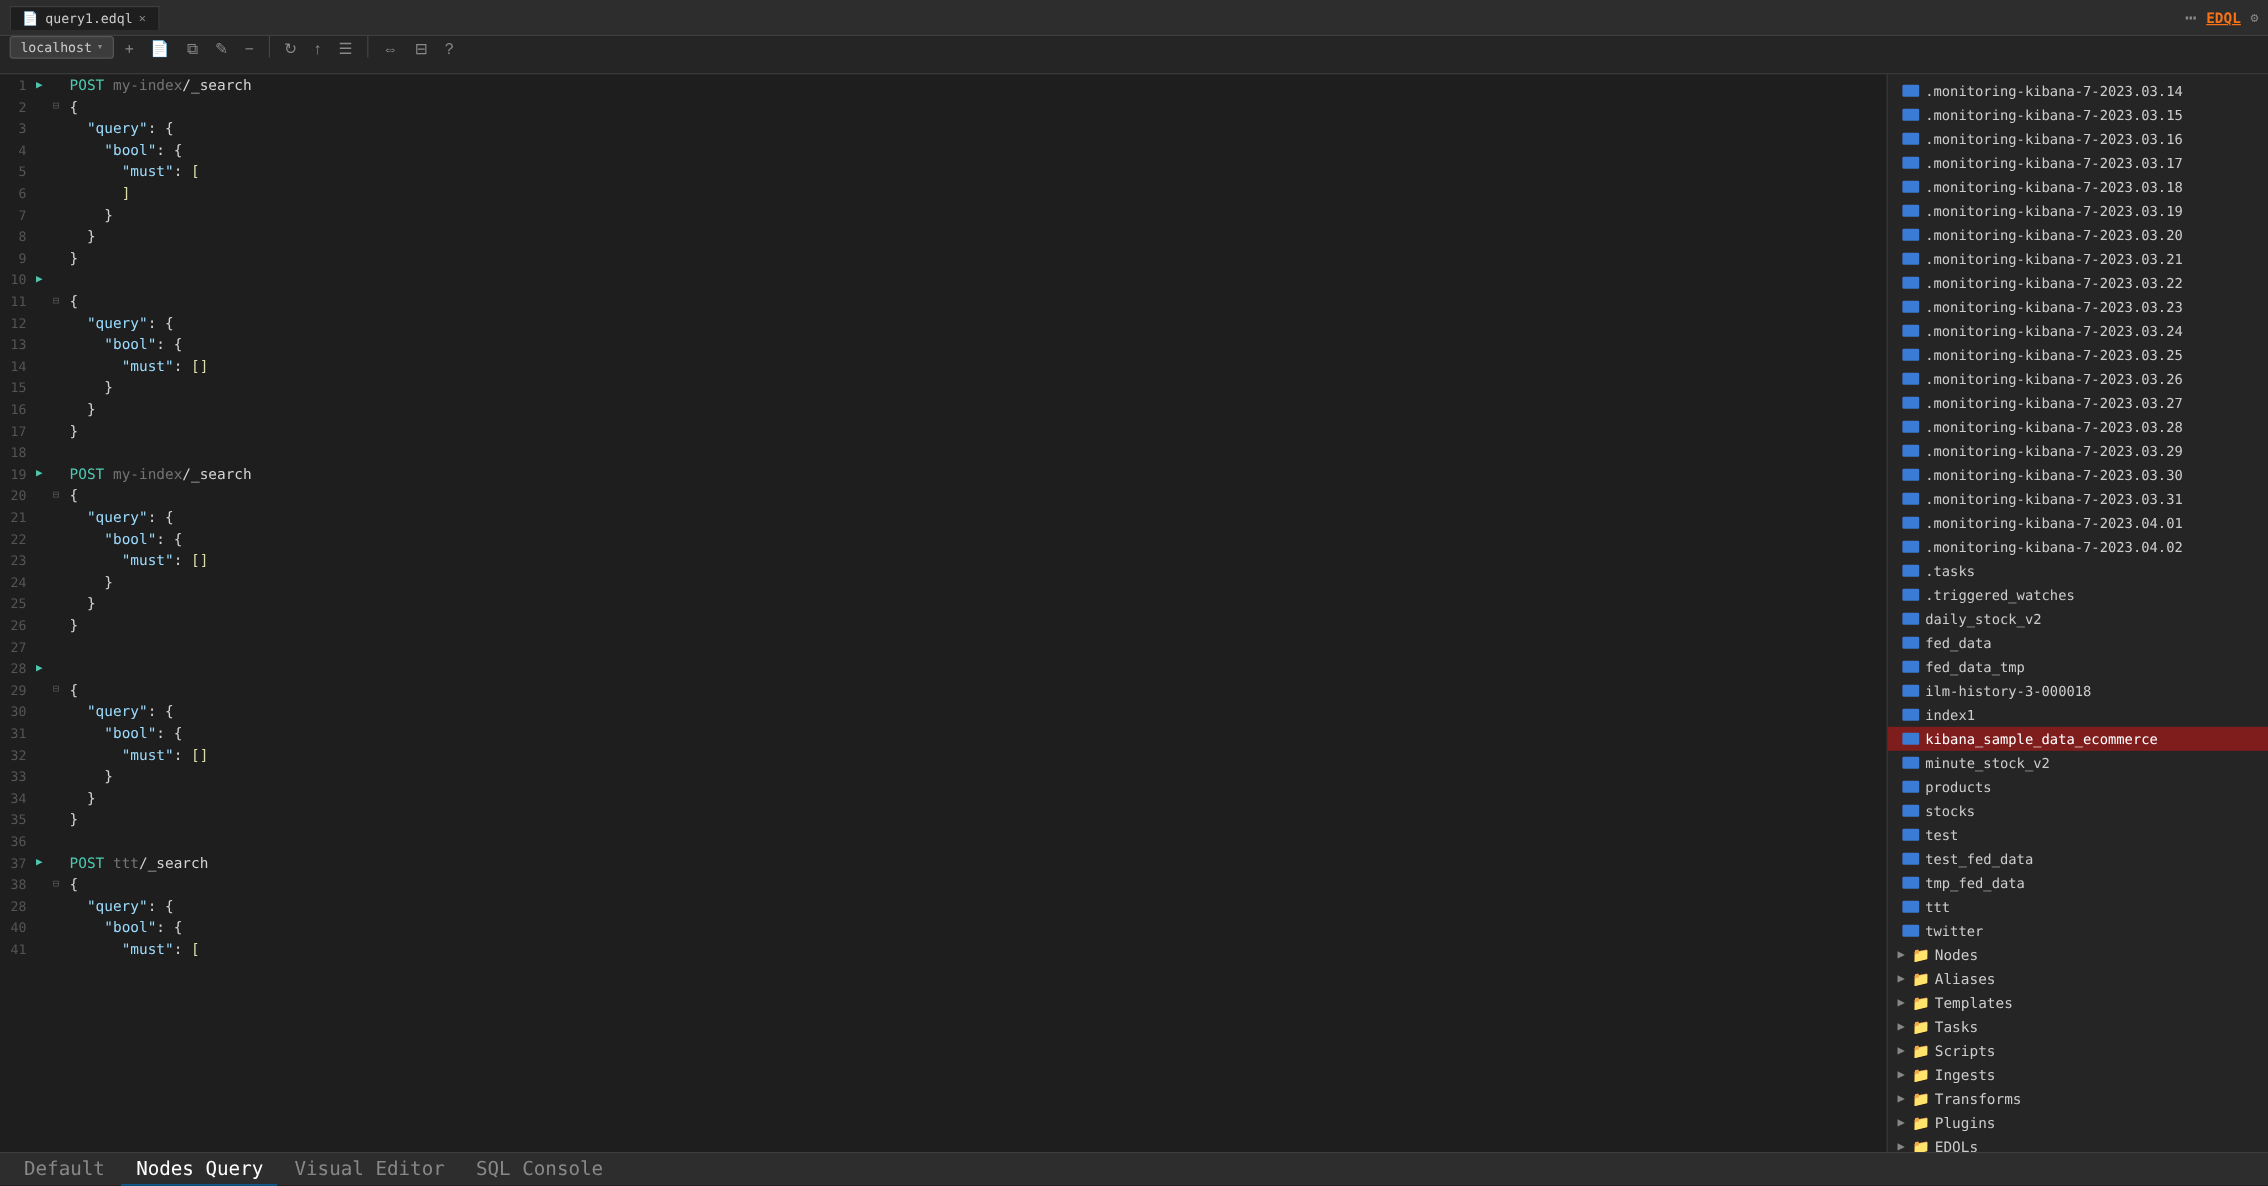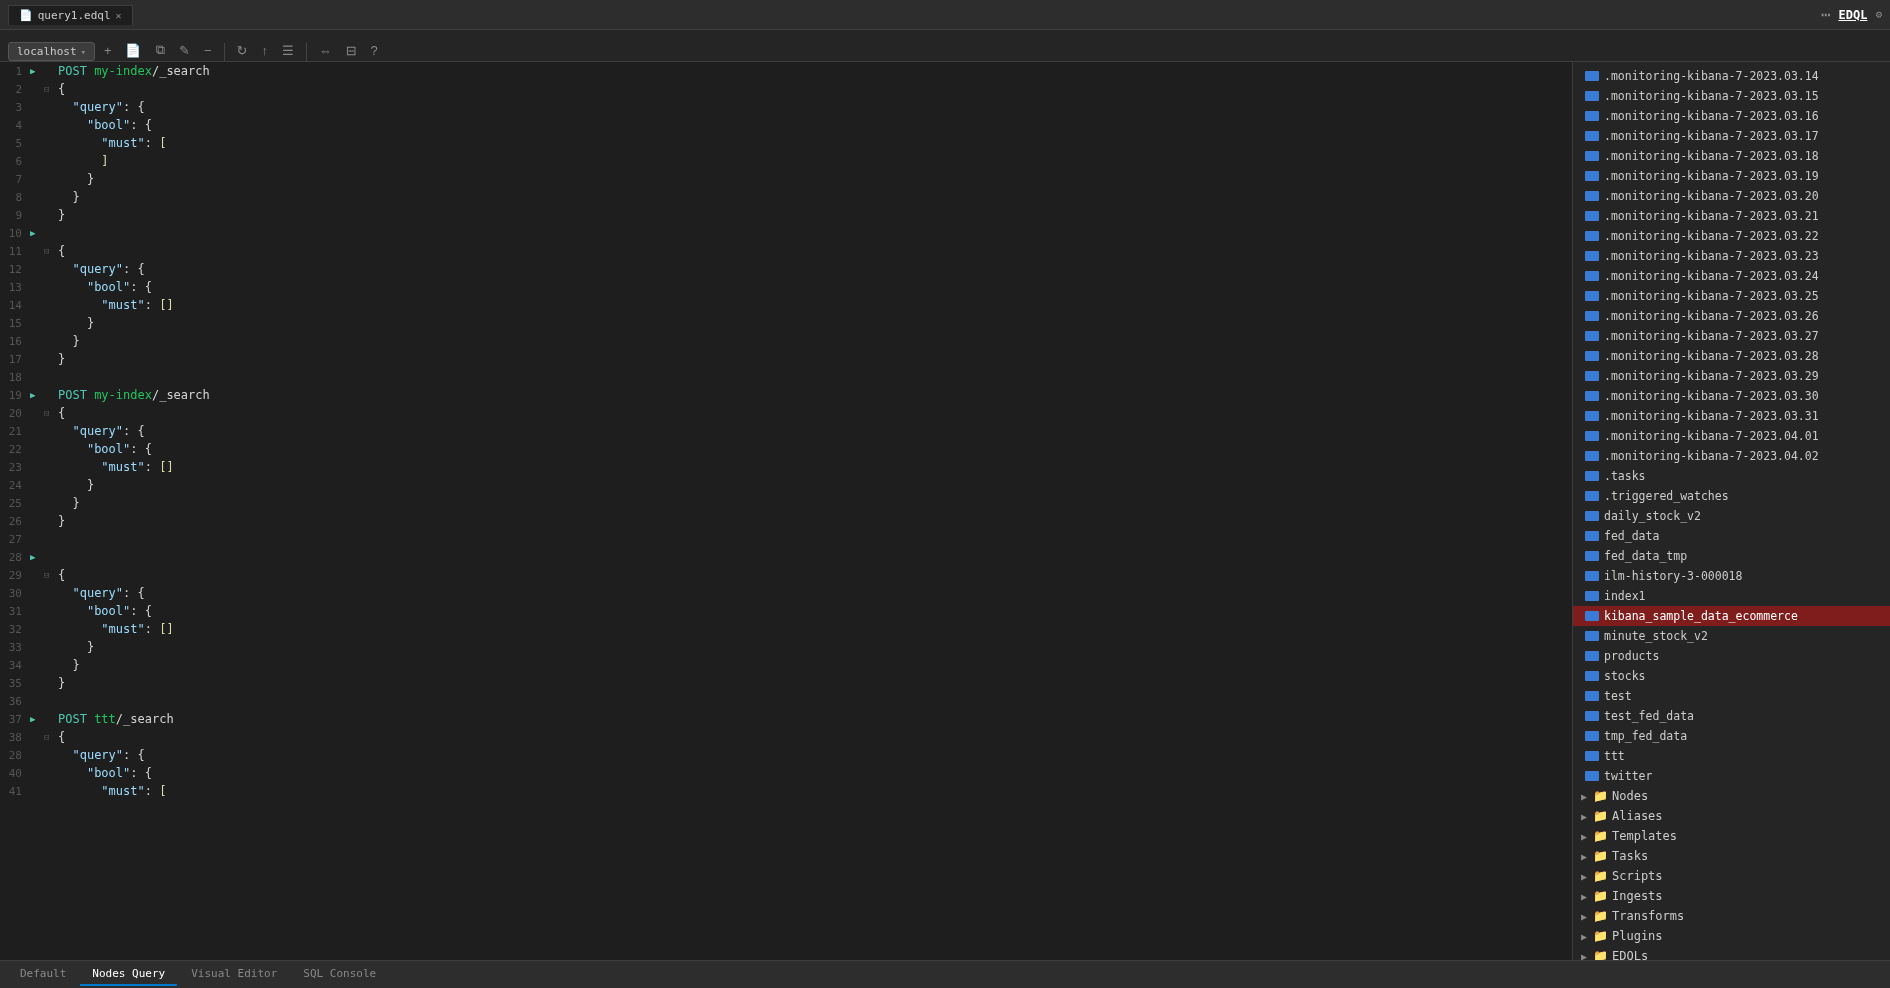--- a/index.html
+++ b/index.html
@@ -42,34 +42,34 @@
     }
     .top-bar-right {
       margin-left: auto;
       display: flex;
       align-items: center;
       gap: 8px;
       color: #888;
       font-size: 11px;
     }
     .edql-label {
-      color: #ffffff;
+      color: #f97316;
       font-size: 12px;
       font-weight: bold;
       text-decoration: underline;
     }
     .gear-icon-top {
       color: #888;
       cursor: pointer;
     }
 
     
     .second-toolbar {
       display: flex;
-      align-items: flex-end;
+      align-items: flex-start;
       background: #252526;
       border-bottom: 1px solid #3e3e3e;
       height: 32px;
       padding: 0 8px;
       gap: 4px;
     }
     .host-badge {
       display: flex;
       align-items: center;
       background: #3c3c3c;
@@ -142,21 +142,21 @@
       flex: 1;
       font-size: 12px;
       padding-left: 2px;
     }
 
     
     .kw-green { color: #4ec9b0; }
     .kw-yellow { color: #dcdcaa; }
     .kw-light { color: #9cdcfe; }
     .kw-white { color: #d4d4d4; }
-    .path-teal { color: #22c55e; }
+    .path-teal { color: #737373; }
 
     
     .right-sidebar {
       width: 318px;
       background: #252526;
       display: flex;
       flex-direction: column;
       border-left: 1px solid #3e3e3e;
       overflow: hidden;
     }
@@ -217,21 +217,21 @@
       display: flex;
       align-items: center;
       background: #2d2d2d;
       border-top: 1px solid #3e3e3e;
       height: 28px;
       padding: 0 8px;
       gap: 2px;
     }
     .bottom-tab {
       padding: 4px 12px;
-      font-size: 11px;
+      font-size: 16px;
       color: #888;
       cursor: pointer;
       border-bottom: 2px solid transparent;
     }
     .bottom-tab.active {
       color: #fff;
       border-bottom: 2px solid #007acc;
     }
 
     

